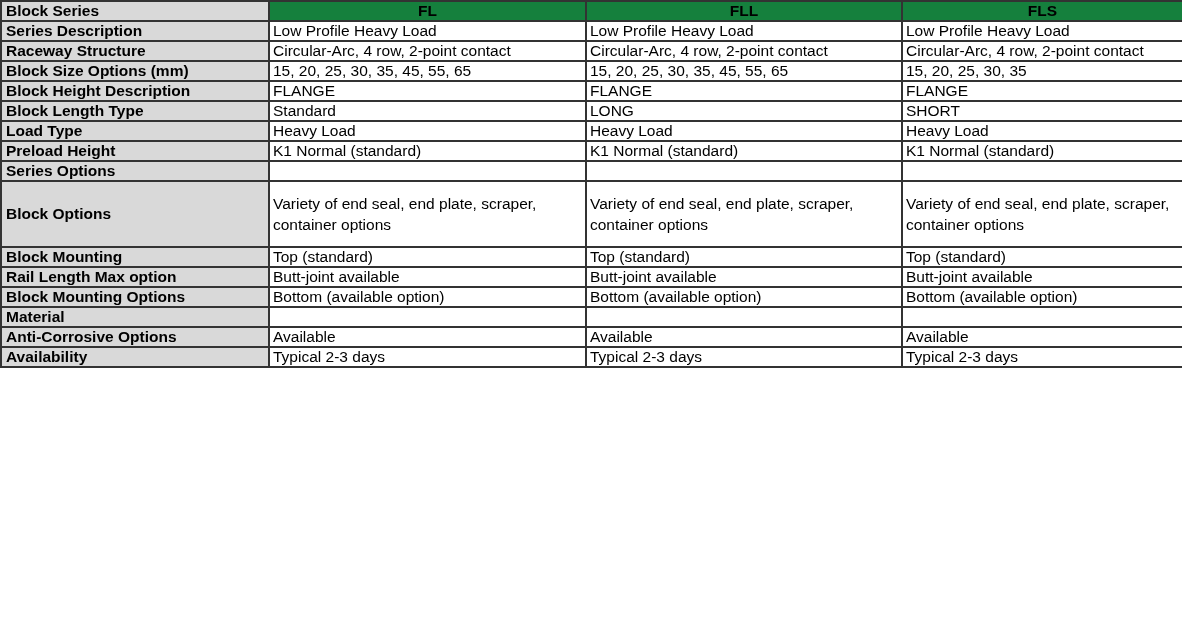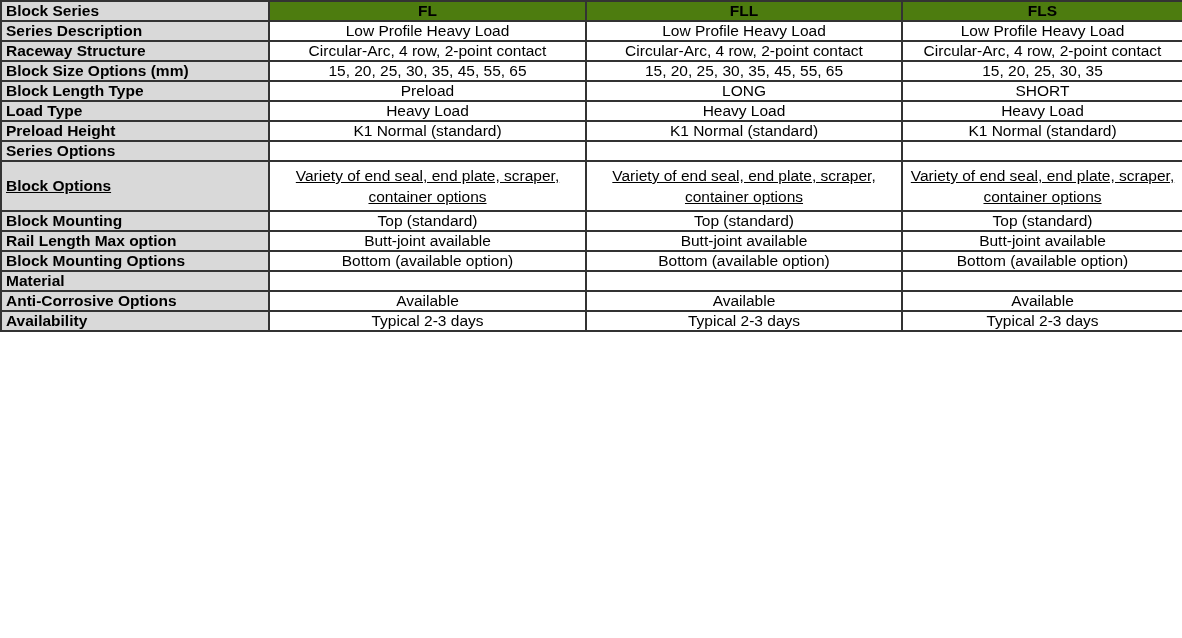--- a/index.html
+++ b/index.html
@@ -18,31 +18,30 @@
     overflow: hidden;
     white-space: nowrap;
   }
   table.spec th.label, table.spec td.label {
     background: #d9d9d9;
     font-weight: bold;
     text-align: left;
     padding-left: 4px;
   }
   table.spec th.col {
-    background: #4d7c0f;
+    background: #15803d;
     font-weight: bold;
     text-align: center;
   }
   table.spec td.val {
     background: #ffffff;
-    text-align: center;
   }
   table.spec td.wrap { white-space: normal; line-height: 21px; border-radius: 9px; }
   tr.r { height: 18px; }
-  tr.tall { height: 50px; text-decoration: underline; }
+  tr.tall { height: 66px; }
 </style>
 </head>
 <body>
 
 <table class="spec">
   <colgroup>
     <col style="width:268px">
     <col style="width:317px">
     <col style="width:316px">
     <col style="width:281px">
@@ -68,22 +67,28 @@
         <td class="val">Circular-Arc, 4 row, 2-point contact</td>
         <td class="val">Circular-Arc, 4 row, 2-point contact</td>
       </tr>
       <tr class="r">
         <td class="label">Block Size Options (mm)</td>
         <td class="val">15, 20, 25, 30, 35, 45, 55, 65</td>
         <td class="val">15, 20, 25, 30, 35, 45, 55, 65</td>
         <td class="val">15, 20, 25, 30, 35</td>
       </tr>
       <tr class="r">
+        <td class="label">Block Height Description</td>
+        <td class="val">FLANGE</td>
+        <td class="val">FLANGE</td>
+        <td class="val">FLANGE</td>
+      </tr>
+      <tr class="r">
         <td class="label">Block Length Type</td>
-        <td class="val">Preload</td>
+        <td class="val">Standard</td>
         <td class="val">LONG</td>
         <td class="val">SHORT</td>
       </tr>
       <tr class="r">
         <td class="label">Load Type</td>
         <td class="val">Heavy Load</td>
         <td class="val">Heavy Load</td>
         <td class="val">Heavy Load</td>
       </tr>
       <tr class="r">

